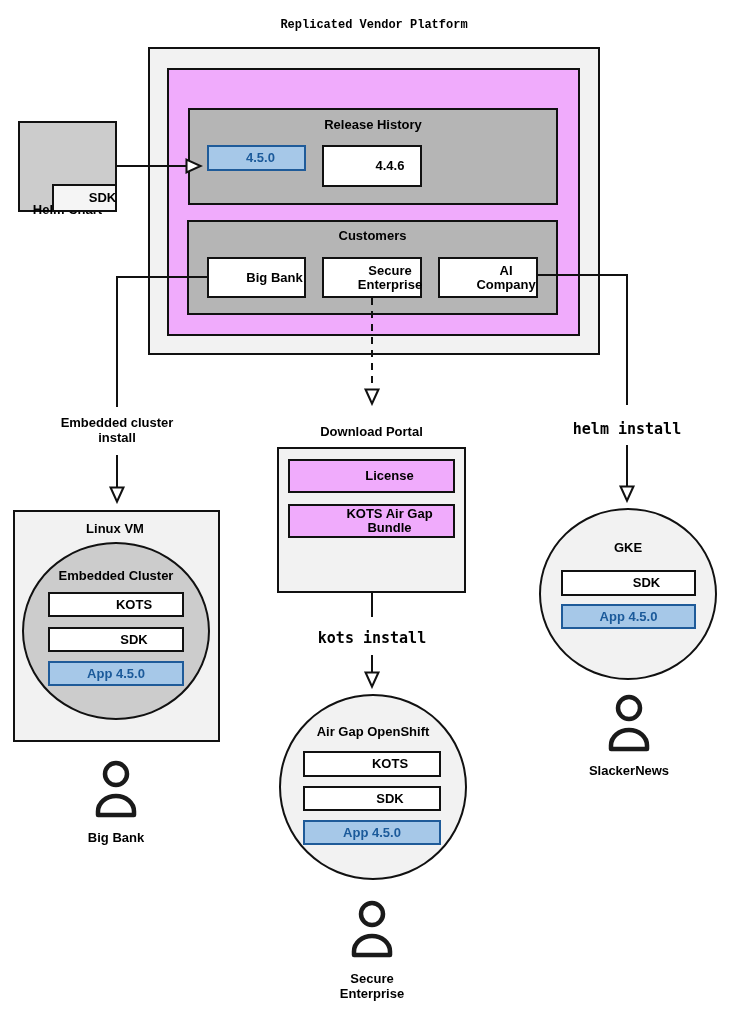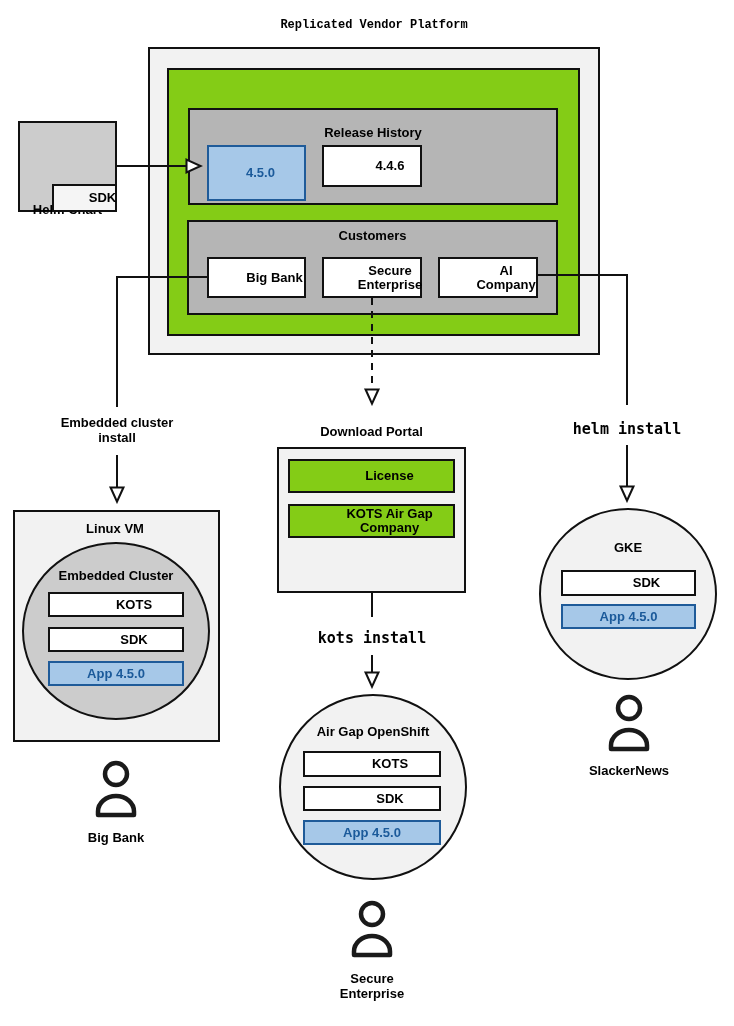--- a/index.html
+++ b/index.html
@@ -8,21 +8,21 @@
     --highlight-text:#1b5a9a;
   }
   html,body{margin:0;padding:0;background:#fff;}
   .canvas{
     position:relative;width:734px;height:1026px;background:#ffffff;
     font-family:"Liberation Sans",sans-serif;color:#000;overflow:hidden;
   }
   .abs{position:absolute;box-sizing:border-box;}
   .box{border:2px solid #111;padding-left:36px;}
   .bg-xlight{background:#f2f2f2;}
-  .bg-light{background:#84cc16;}
+  .bg-light{background:#f0abfc;}
   .bg-mid{background:#b5b5b5;}
   .bg-gray{background:#cccccc;}
   .bg-white{background:#ffffff;}
   .bg-offwhite{background:#f5f5f5;}
   .hl{background:var(--highlight-fill);border:2px solid var(--highlight-stroke);color:var(--highlight-text);}
   .lbl{font-weight:bold;font-size:13px;text-align:center;line-height:15px;}
   .mono{font-family:"DejaVu Sans Mono","Liberation Mono",monospace;font-weight:bold;font-size:15px;text-align:center;}
   .cell{display:flex;align-items:center;justify-content:center;font-weight:bold;font-size:13px;text-align:center;line-height:14px;}
   .circle{border:2px solid #111;border-radius:50%;}
   .preline{white-space:pre-line;}
@@ -34,43 +34,43 @@
 
 <div class="canvas">
 
   <div class="abs lbl" style="left:148px;top:18px;width:452px;font-size:12px;font-family:Liberation Mono, monospace;">Replicated Vendor Platform</div>
 
   <div class="abs box bg-xlight" style="left:148px;top:47px;width:452px;height:308px;"></div>
 
   <div class="abs box bg-light" style="left:167px;top:68px;width:413px;height:268px;"></div>
 
   <div class="abs box bg-mid" style="left:188px;top:108px;width:370px;height:97px;"></div>
-  <div class="abs lbl" style="left:188px;top:117px;width:370px;margin-top:8px;">Release History</div>
-  <div class="abs cell hl" style="left:207px;top:145px;width:99px;height:56px;padding-left:8px;">4.5.0</div>
+  <div class="abs lbl" style="left:188px;top:117px;width:370px;">Release History</div>
+  <div class="abs cell hl" style="left:207px;top:145px;width:99px;height:26px;padding-left:8px;">4.5.0</div>
   <div class="abs cell box bg-white" style="left:322px;top:145px;width:100px;height:42px;">4.4.6</div>
 
   <div class="abs box bg-mid" style="left:187px;top:220px;width:371px;height:95px;"></div>
   <div class="abs lbl" style="left:187px;top:228px;width:371px;">Customers</div>
   <div class="abs cell box bg-white" style="left:207px;top:257px;width:99px;height:41px;">Big Bank</div>
   <div class="abs cell box bg-white" style="left:322px;top:257px;width:100px;height:41px;">Secure Enterprise</div>
   <div class="abs cell box bg-white" style="left:438px;top:257px;width:100px;height:41px;">AI Company</div>
 
   <div class="abs box bg-gray" style="left:18px;top:121px;width:99px;height:91px;"></div>
   <div class="abs lbl" style="left:18px;top:158px;width:99px;margin-top:44px;">Helm Chart</div>
   <div class="abs cell box bg-offwhite" style="left:52px;top:184px;width:65px;height:28px;">SDK</div>
 
   <div class="abs lbl preline" style="left:42px;top:415px;width:150px;">Embedded cluster
 install</div>
   <div class="abs mono" style="left:552px;top:420px;width:150px;">helm install</div>
   <div class="abs mono" style="left:297px;top:629px;width:150px;">kots install</div>
 
   <div class="abs lbl" style="left:277px;top:424px;width:189px;">Download Portal</div>
   <div class="abs box bg-xlight" style="left:277px;top:447px;width:189px;height:146px;"></div>
   <div class="abs cell box bg-light" style="left:288px;top:459px;width:167px;height:34px;">License</div>
-  <div class="abs cell box bg-light" style="left:288px;top:504px;width:167px;height:34px;">KOTS Air Gap Company</div>
+  <div class="abs cell box bg-light" style="left:288px;top:504px;width:167px;height:34px;">KOTS Air Gap Bundle</div>
 
   <div class="abs box bg-xlight" style="left:13px;top:510px;width:207px;height:232px;"></div>
   <div class="abs lbl" style="left:13px;top:521px;width:204px;">Linux VM</div>
   <div class="abs circle bg-gray" style="left:22px;top:542px;width:188px;height:178px;"></div>
   <div class="abs lbl" style="left:22px;top:568px;width:188px;">Embedded Cluster</div>
   <div class="abs cell box bg-white" style="left:48px;top:592px;width:136px;height:25px;">KOTS</div>
   <div class="abs cell box bg-white" style="left:48px;top:627px;width:136px;height:25px;">SDK</div>
   <div class="abs cell hl" style="left:48px;top:661px;width:136px;height:25px;">App 4.5.0</div>
 
   <div class="abs circle bg-xlight" style="left:279px;top:694px;width:188px;height:186px;"></div>

